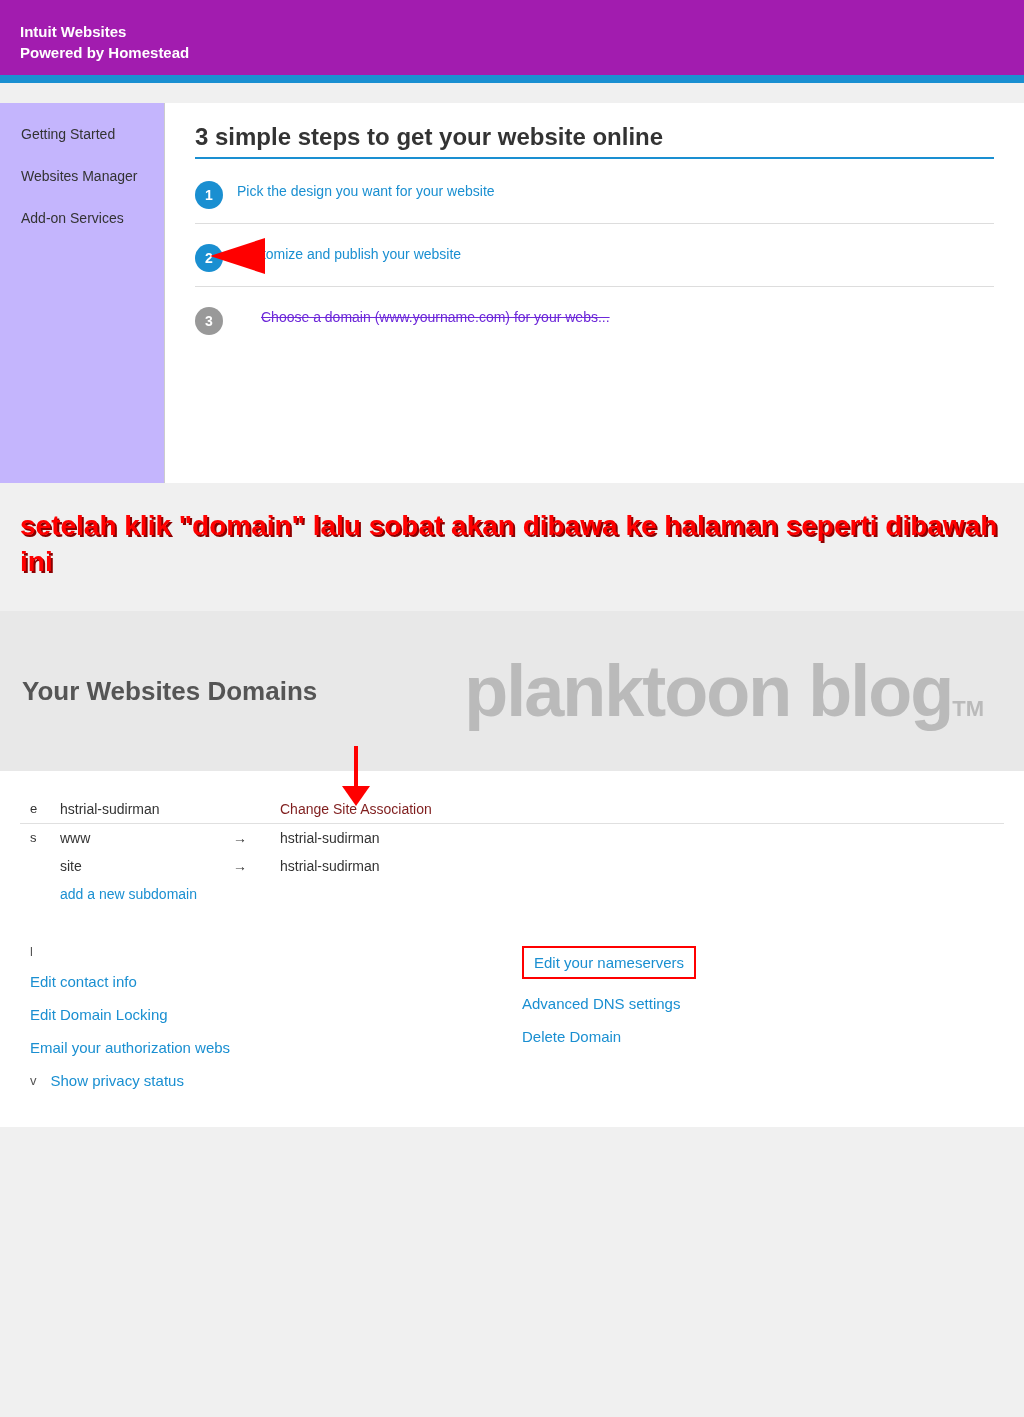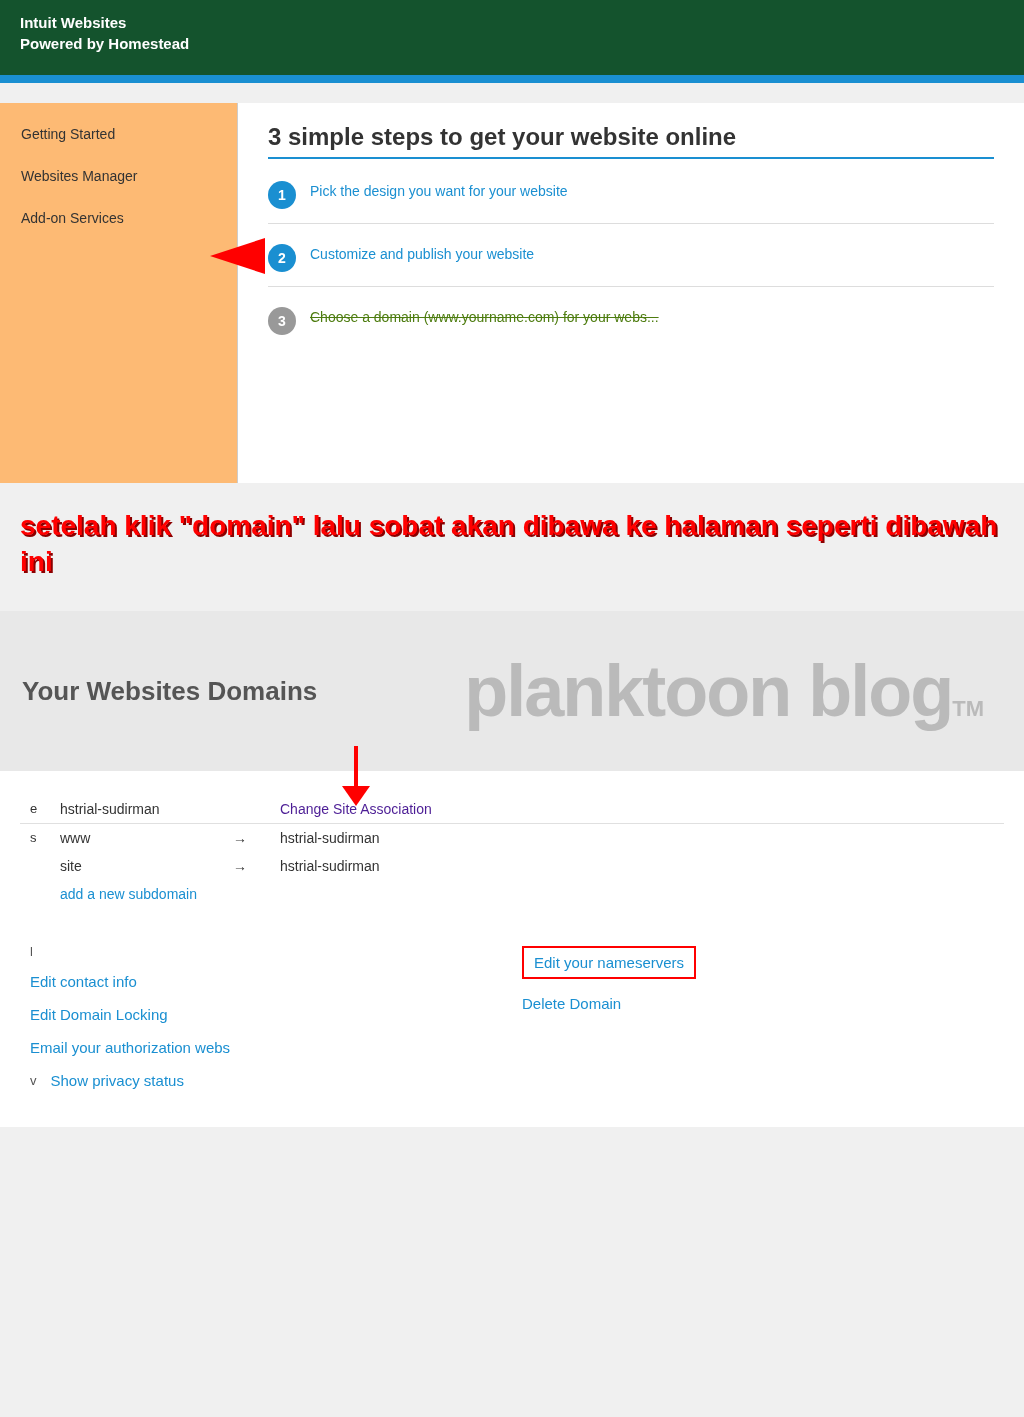--- a/index.html
+++ b/index.html
@@ -6,26 +6,26 @@
     body {
       font-family: Arial, sans-serif;
       background: #f0f0f0;
       width: 1024px;
       min-height: 1417px;
       overflow-x: hidden;
     }
 
     
     .header {
-      background: #14532d;
+      background: #a21caf;
       padding: 12px 20px;
       color: white;
       height: 75px;
       display: flex;
-      align-items: flex-start;
+      align-items: flex-end;
     }
     .header-title {
       font-size: 15px;
       font-weight: bold;
       line-height: 1.4;
     }
 
     
     .blue-bar {
       height: 8px;
@@ -35,22 +35,22 @@
     
     .main-content {
       background: #f0f0f0;
       display: flex;
       min-height: 400px;
       padding-top: 20px;
     }
 
     
     .sidebar {
-      width: 237px;
-      background: #fdba74;
+      width: 164px;
+      background: #c4b5fd;
       padding: 10px 0;
       flex-shrink: 0;
     }
     .sidebar-item {
       padding: 12px 20px;
       font-size: 14px;
       color: #333;
       cursor: pointer;
       border: 1px solid transparent;
     }
@@ -109,22 +109,23 @@
     }
     .step-number.active {
       background: #1a8fd1;
     }
     .step-text {
       font-size: 14px;
       color: #1a8fd1;
       padding-top: 4px;
     }
     .step-text.disabled {
-      color: #4d7c0f;
+      color: #6d28d9;
       text-decoration: line-through;
+      margin-left: 24px;
     }
 
     
     .annotation-section {
       background: #f0f0f0;
       padding: 10px 20px 20px 20px;
       position: relative;
     }
     .annotation-text {
       font-size: 28px;
@@ -242,21 +243,21 @@
     
     .row-separator {
       border-top: 1px solid #e0e0e0;
     }
 
     .domain-main-row td {
       padding-top: 10px;
       padding-bottom: 6px;
     }
     .change-site-link {
-      color: #4c1d95;
+      color: #7f1d1d;
       cursor: pointer;
     }
   </style>
 </head>
 <body>
 
 <div class="header">
   <div class="header-title">
     <div>Intuit Websites</div>
     <div>Powered by Homestead</div>
@@ -366,15 +367,16 @@
     <div style="display:flex;align-items:center;">
       <span style="font-size:13px;color:#555;padding:6px 4px 6px 10px;">v</span>
       <div class="bottom-link-item">Show privacy status</div>
     </div>
   </div>
 
   <div>
     <div class="bottom-link-item">
       <span class="nameserver-link">Edit your nameservers</span>
     </div>
+    <div class="bottom-link-item">Advanced DNS settings</div>
     <div class="bottom-link-item">Delete Domain</div>
   </div>
 </div>
 
 </body></html>

